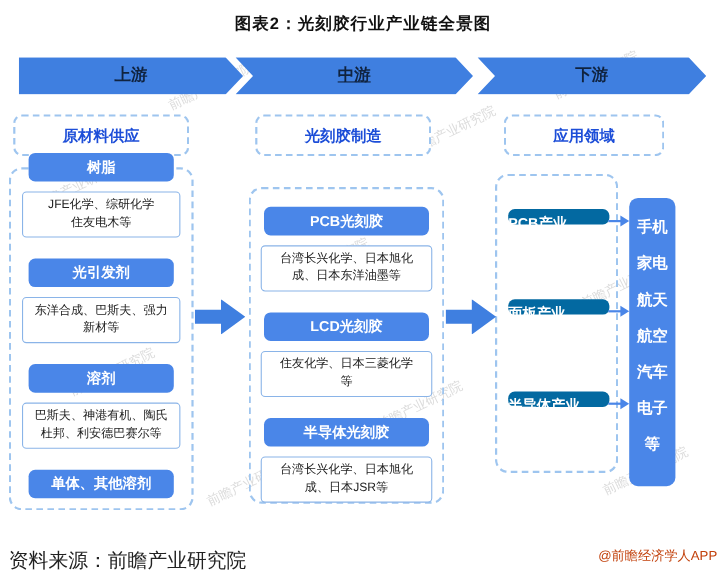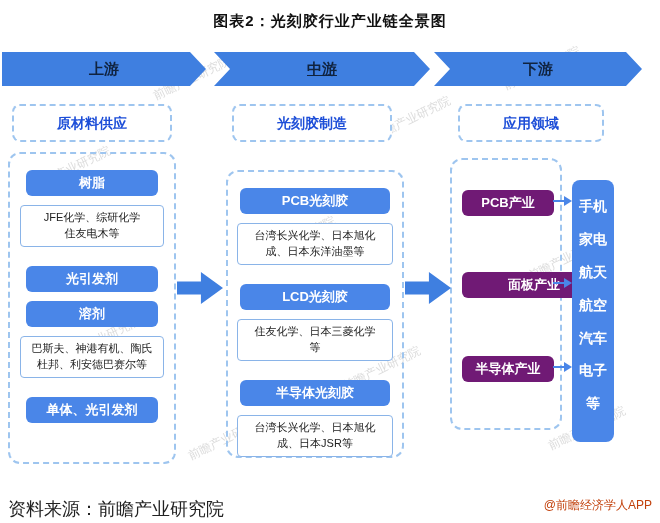--- a/index.html
+++ b/index.html
@@ -4,57 +4,57 @@
 <style>
   html,body { margin:0; padding:0; background:#fff; font-family:"Liberation Sans", sans-serif; }
   .canvas { position:relative; width:660px; height:523px; background:#ffffff; overflow:hidden; }
 
   .title { position:absolute; top:12px; left:0; width:100%; text-align:center;
            font-size:15px; font-weight:bold; color:#111; letter-spacing:1px; }
 
   
   .banner { position:absolute; top:52px; height:34px; line-height:34px; text-align:center;
             font-size:15px; font-weight:bold; color:#10233f; background:#3f7fe0; }
-  .banner.b1 { left:2px;  width:204px;
+  .banner.b1 { left:17px;  width:204px;
     clip-path: polygon(0 0, calc(100% - 16px) 0, 100% 50%, calc(100% - 16px) 100%, 0 100%); }
   .banner.b2 { left:214px; width:216px;
     clip-path: polygon(0 0, calc(100% - 16px) 0, 100% 50%, calc(100% - 16px) 100%, 0 100%, 16px 50%); text-decoration: underline; }
   .banner.b3 { left:434px; width:208px;
     clip-path: polygon(0 0, calc(100% - 16px) 0, 100% 50%, calc(100% - 16px) 100%, 0 100%, 16px 50%); }
 
   
   .hdr { position:absolute; top:104px; height:38px; line-height:34px; text-align:center;
          font-weight:bold; font-size:14px; color:#1d4ed8; background:#fff;
          border:2px dashed #9ec5ef; border-radius:8px; box-sizing:border-box; }
   .hdr-up   { left:12px;  width:160px; }
   .hdr-mid  { left:232px; width:160px; }
   .hdr-down { left:458px; width:146px; }
 
   
   .container { position:absolute; border:2px dashed #9ec5ef; border-radius:12px;
                box-sizing:border-box; }
   .cont-up  { left:8px;   top:152px; width:168px; height:312px;
-              display:flex; flex-direction:column; align-items:center; padding:16px 10px 0; }
+              display:flex; flex-direction:column; align-items:center; padding:16px 10px 0;justify-content:flex-end; }
   .cont-mid { left:226px; top:170px; width:178px; height:288px;
               display:flex; flex-direction:column; align-items:center; padding:16px 9px 0; }
   .cont-down{ left:450px; top:158px; width:112px; height:272px; }
 
   .btn { background:#4a86e8; color:#fff; font-weight:bold; font-size:13px; text-align:center;
          line-height:26px; height:26px; border-radius:6px; width:132px; margin-bottom:9px;
          flex:none; }
   .cont-mid .btn { width:150px; }
 
   .cbox { background:#fff; border:1px solid #8ab4e8; border-radius:4px; width:100%;
           box-sizing:border-box; font-size:11px; line-height:1.45; text-align:center;
           padding:4px 2px; margin-bottom:19px; white-space:pre-line; color:#222; flex:none; }
 
-  .down-btn { position:absolute; left:10px; width:92px; height:26px; line-height:26px;
-              border-radius:6px; background:#701a75; color:#fff; font-weight:bold;
-              font-size:13px; text-align:center; }
-  .down-btn.d1 { top:30px; } .down-btn.d2 { top:112px;padding-left:26px; } .down-btn.d3 { top:196px; }
+  .down-btn { position:absolute; left:10px; width:92px; height:14px; line-height:26px;
+              border-radius:6px; background:#0369a1; color:#fff; font-weight:bold;
+              font-size:13px; text-align:left; }
+  .down-btn.d1 { top:30px; } .down-btn.d2 { top:112px; } .down-btn.d3 { top:196px; }
 
   .appbox { position:absolute; left:572px; top:180px; width:42px; height:262px;
             background:#4a86e8; border-radius:8px; color:#fff; font-weight:bold;
             font-size:14px; text-align:center; white-space:pre-line; line-height:2.35;
             padding-top:10px; box-sizing:border-box; }
 
   
   .flow { position:absolute; width:46px; height:32px; background:#3f7fe0;
           clip-path: polygon(0 30%, 52% 30%, 52% 0, 100% 50%, 52% 100%, 52% 70%, 0 70%); }
   .flow.f1 { left:177px; top:272px; }
@@ -98,24 +98,26 @@
 
   <div class="hdr hdr-up">原材料供应</div>
   <div class="hdr hdr-mid">光刻胶制造</div>
   <div class="hdr hdr-down">应用领域</div>
 
   <div class="container cont-up">
     <div class="btn">树脂</div>
     <div class="cbox">JFE化学、综研化学
 住友电木等</div>
     <div class="btn">光引发剂</div>
+    <div class="cbox">东洋合成、巴斯夫、强力
+新材等</div>
     <div class="btn">溶剂</div>
     <div class="cbox">巴斯夫、神港有机、陶氏
 杜邦、利安德巴赛尔等</div>
-    <div class="btn">单体、光引发剂</div>
+    <div class="btn">单体、其他溶剂</div>
   </div>
 
   <div class="container cont-mid">
     <div class="btn">PCB光刻胶</div>
     <div class="cbox">台湾长兴化学、日本旭化
 成、日本东洋油墨等</div>
     <div class="btn">LCD光刻胶</div>
     <div class="cbox">住友化学、日本三菱化学
 等</div>
     <div class="btn">半导体光刻胶</div>

